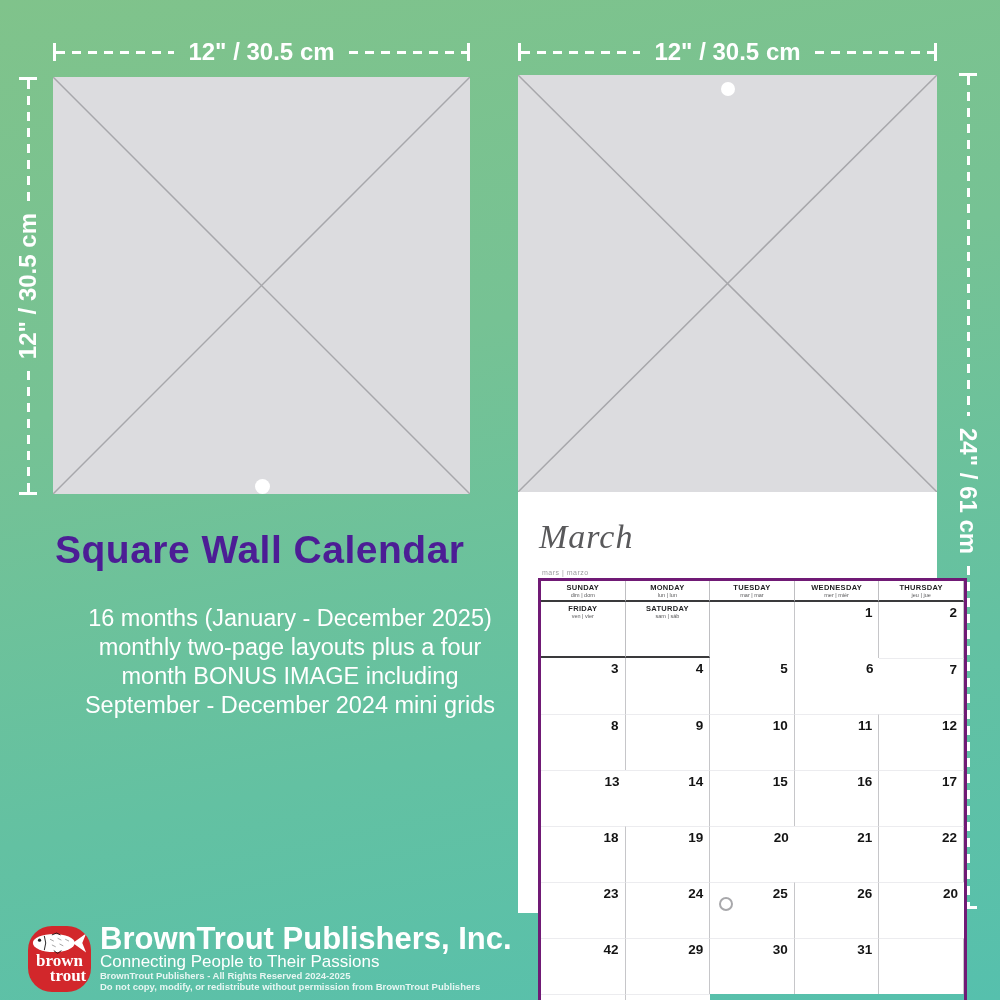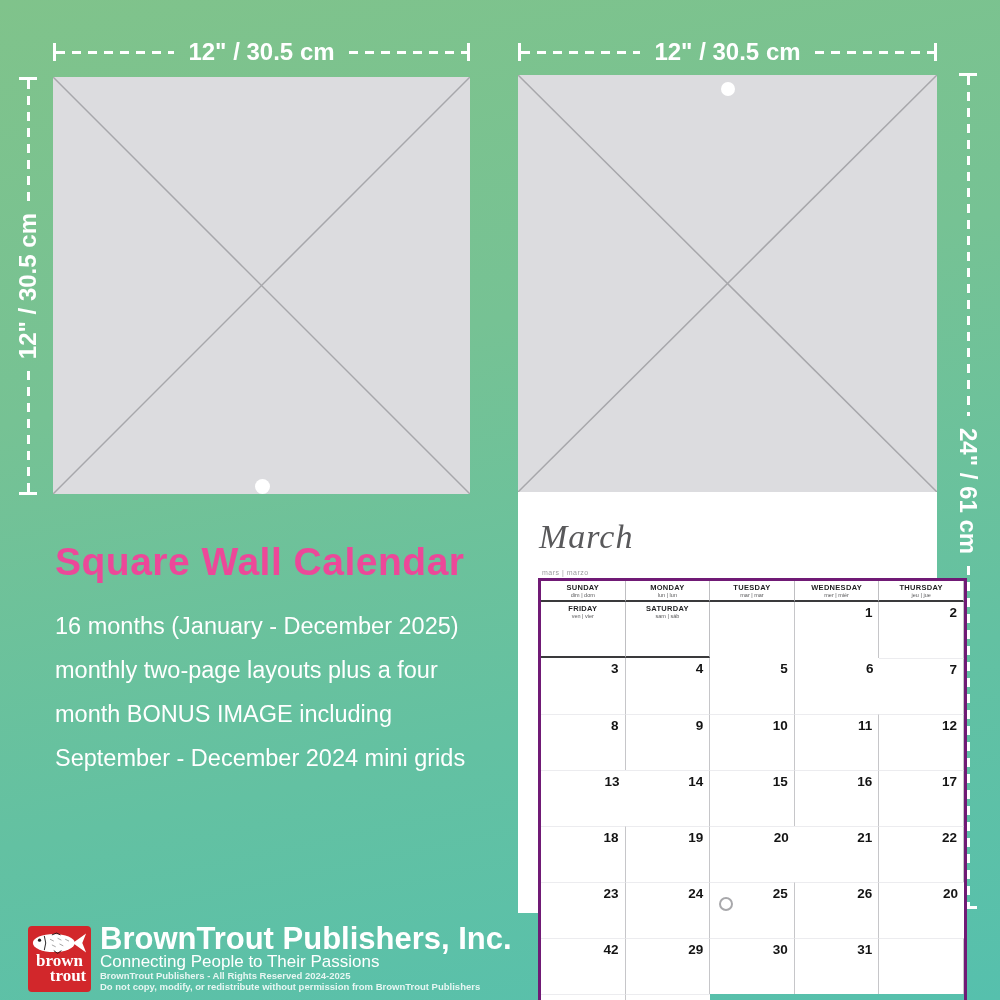--- a/index.html
+++ b/index.html
@@ -52,28 +52,28 @@
   .wd-name { font-size:7.5px; font-weight:bold; color:#1f1f21; letter-spacing:0.3px; }
   .wd-sub  { font-size:5.5px; color:#58585a; }
   .day-cell { height:56px; padding:3px 6px; text-align:right;
     font-size:13.5px; font-weight:bold; color:#141414; background:#fff; }
   .day-cell.cr { border-right:1px solid #c6c6c9; }
   .day-cell.rt { border-top:1px solid #ececef; }
   .cal-hole { position:absolute; left:50%; margin-left:-9px; bottom:2px;
     width:14px; height:14px; border:2px solid #a8a8ab; border-radius:50%; background:#fff; }
 
   
-  .product-title { position:absolute; left:55px; top:540px; font-size:39px; font-weight:bold;
-    color:#ec4899; letter-spacing:0.5px; }
+  .product-title { position:absolute; left:55px; top:528px; font-size:39px; font-weight:bold;
+    color:#4c1d95; letter-spacing:0.5px; }
   .product-desc { position:absolute; left:55px; top:604px; width:470px;
-    font-size:23.5px; color:#fff; line-height:44px; white-space:pre-line; }
+    font-size:23.5px; color:#fff; line-height:29px; white-space:pre-line;text-align:center; }
 
   
   .footer-logo { position:absolute; left:28px; top:926px; width:63px; height:66px;
-    background:#d2272b; border-radius:4px; overflow:hidden; }
+    background:#d2272b; border-radius:24px; overflow:hidden; }
   .footer-logo svg { position:absolute; left:3px; top:4px; width:57px; height:26px; }
   .logo-words { position:absolute; left:0; top:27px; width:100%; text-align:center;
     font-family:"Liberation Serif", serif; font-weight:bold; color:#fff;
     font-size:17px; line-height:15px; }
   .logo-words .w2 { padding-left:17px; }
   .footer-company { position:absolute; left:100px; top:921px; font-size:31px; font-weight:bold; color:#fff; }
   .footer-tagline { position:absolute; left:100px; top:952px; font-size:17px; color:#fff; }
   .footer-fine { position:absolute; left:100px; top:971px; font-size:9.5px; line-height:10.5px;
     color:rgba(255,255,255,0.85);font-weight:bold; }
 </style>

